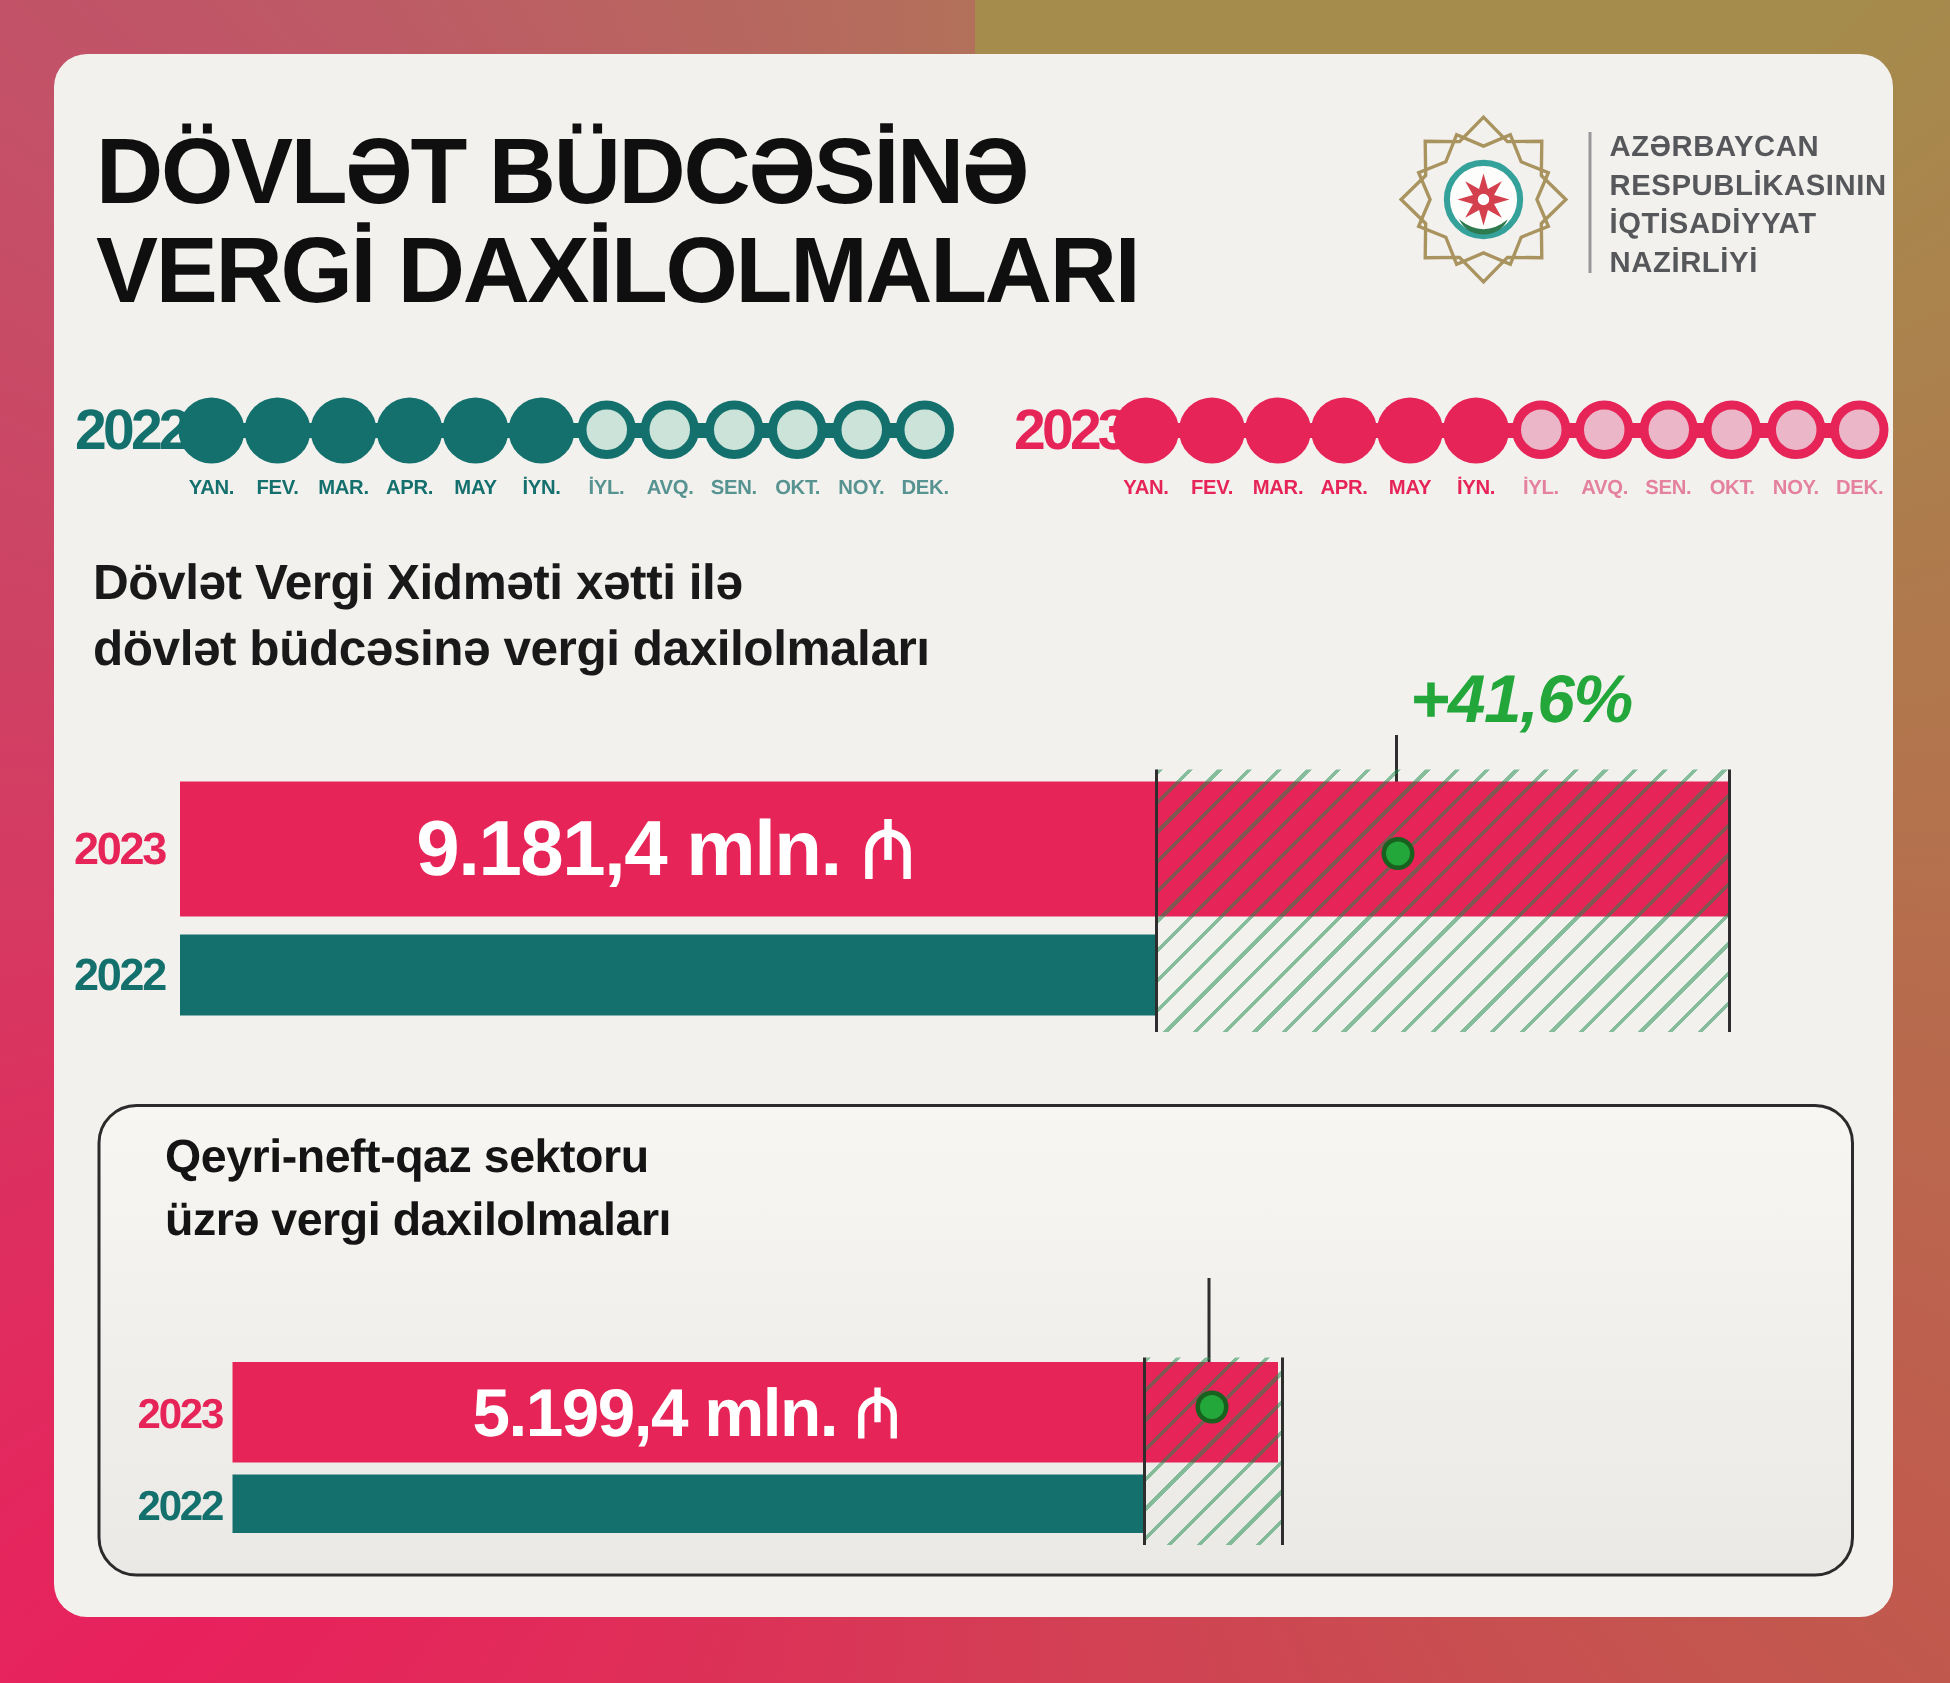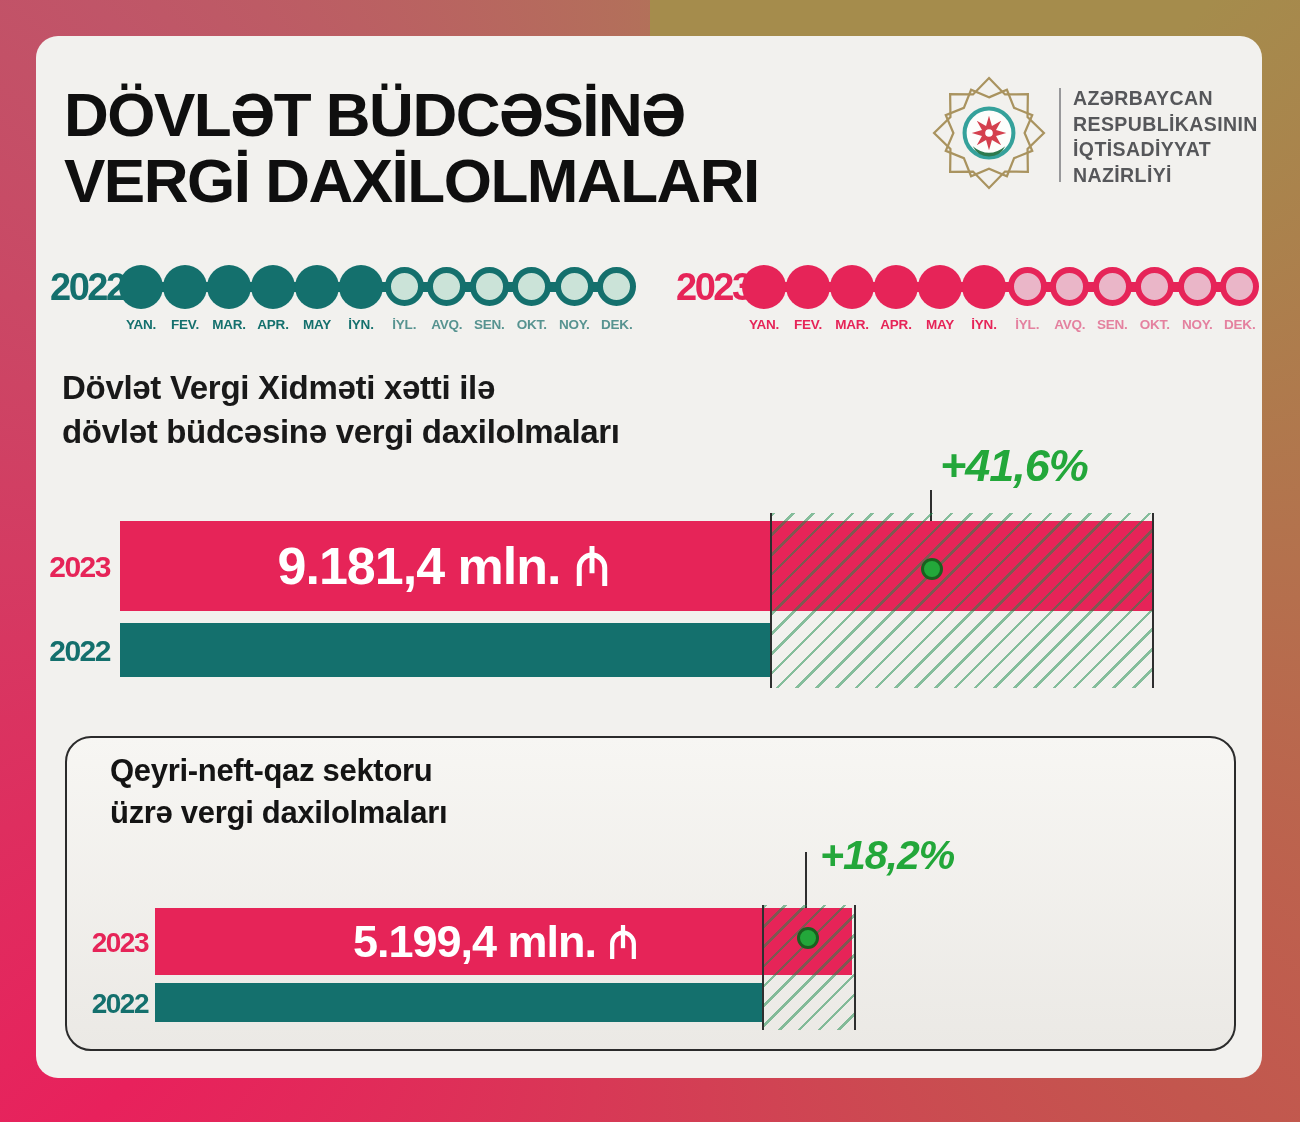--- a/index.html
+++ b/index.html
@@ -58,21 +58,21 @@
     border:2.5px solid #2b2b2b;border-radius:26px;
     background:linear-gradient(180deg,#f7f6f3,#ebe9e5);}
   .c2-heading{position:absolute;left:110px;top:750px;font-size:31px;font-weight:700;
     color:#141414;line-height:42px;letter-spacing:-0.3px;}
   .c2-growth{left:820px;top:832px;font-size:41px;}
   .c2-leader{left:805px;top:852px;height:76px;}
   .c2-dot{left:797px;top:927px;}
   .c2-bar2023{left:155px;top:908px;width:697px;height:67px;background:#e62458;}
   .c2-bar2022{left:155px;top:983px;width:607px;height:39px;background:#14706d;}
   .c2-hatch{left:762px;top:905px;width:90px;height:125px;}
-  .c2-value{left:155px;top:908px;width:607px;height:67px;font-size:45px;gap:10px;padding-left:38px;}
+  .c2-value{left:155px;top:908px;width:607px;height:67px;font-size:45px;gap:10px;}
   .c2-y2023{left:84px;top:927px;width:64px;font-size:28px;color:#e62458;}
   .c2-y2022{left:84px;top:988px;width:64px;font-size:28px;color:#14706d;}
   .manat svg{display:block;}
 </style>
 </head>
 <body>
 
 <div class="frame">
   <div class="panel"></div>
 
@@ -226,21 +226,20 @@
     </span>
   </div>
   <div class="bar-year c1-y2023">2023</div>
   <div class="bar-year c1-y2022">2022</div>
 
   <div class="box2"></div>
   <div class="c2-heading">
     <div>Qeyri-neft-qaz sektoru</div>
     <div>üzrə vergi daxilolmaları</div>
   </div>
-  <div class="growth c2-growth">+18,2%</div>
   <div class="leader c2-leader"></div>
   <div class="g-dot c2-dot"></div>
   <div class="bar c2-bar2023"></div>
   <div class="bar c2-bar2022"></div>
   <div class="hatch c2-hatch"></div>
   <div class="bar-value c2-value">
     <span>5.199,4 mln.</span>
     <span class="manat">
       <svg viewBox="0 0 44 48" width="34" height="38">
         <path d="M8 46 V26 a14 14 0 0 1 28 0 V46" fill="none" stroke="#fff" stroke-width="5.5"></path>

